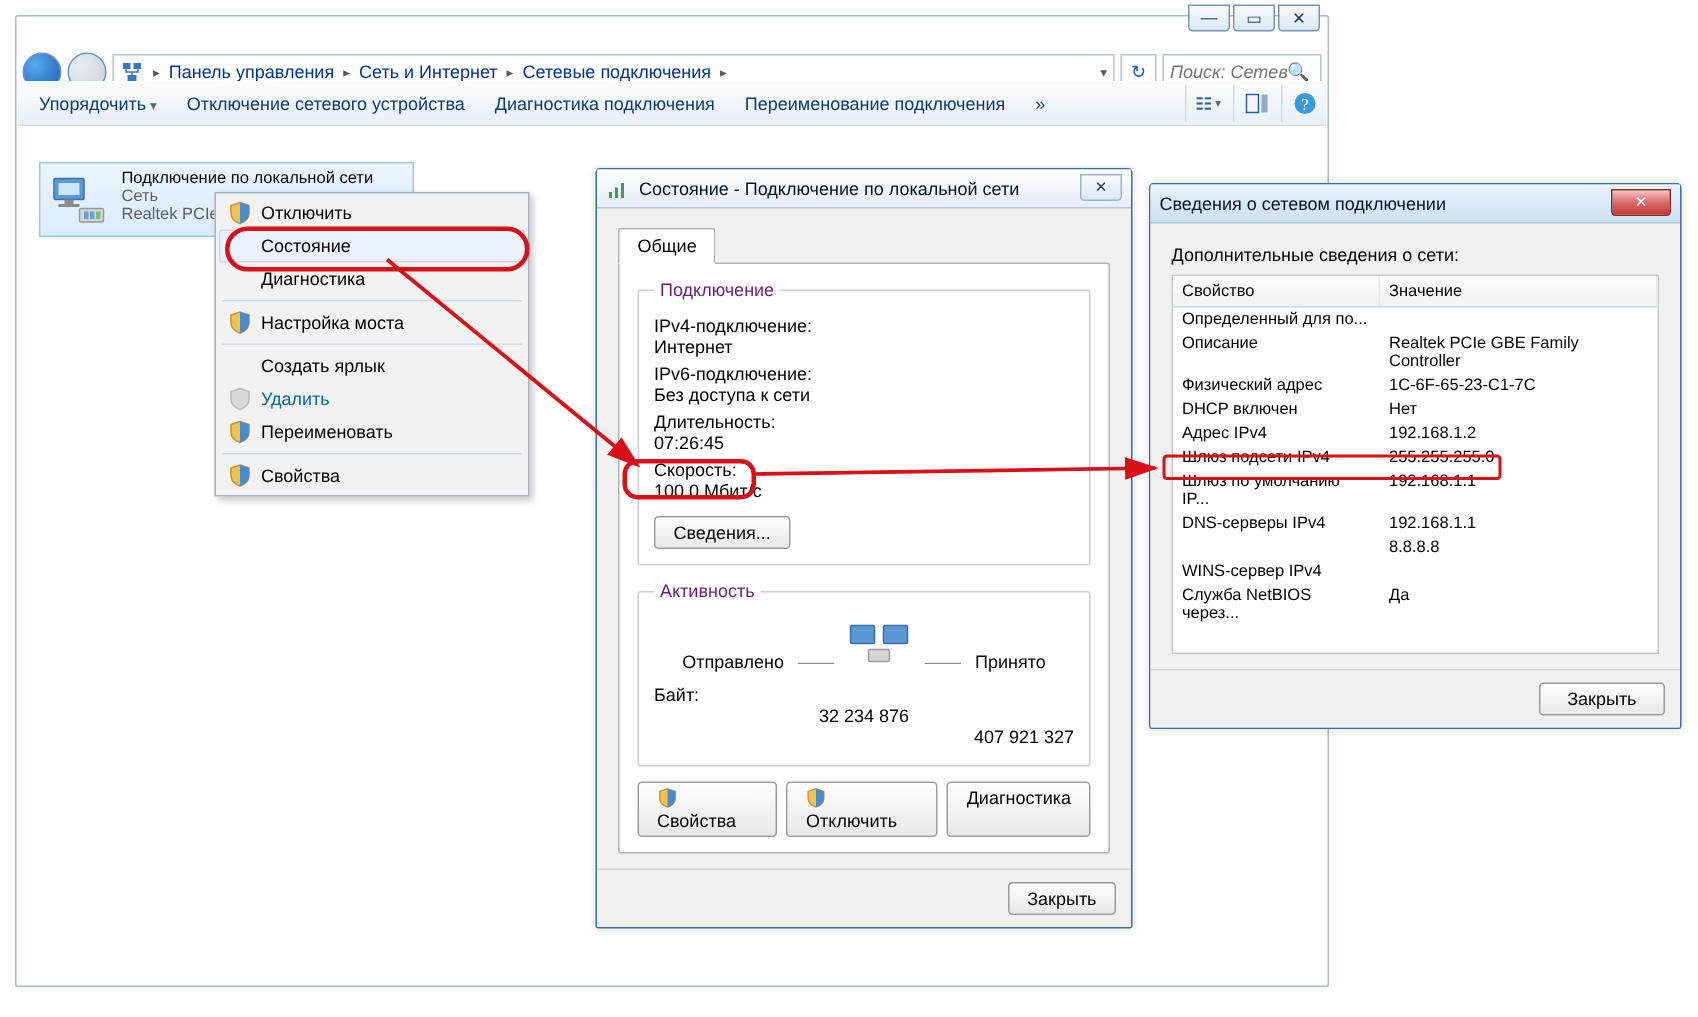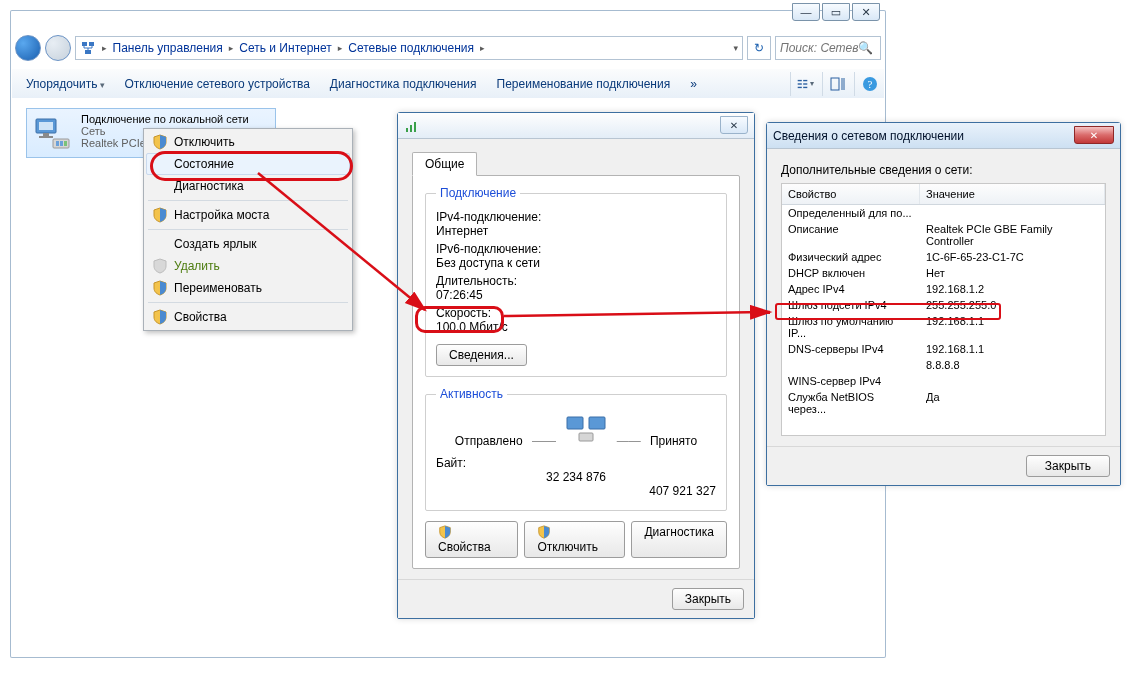--- a/index.html
+++ b/index.html
@@ -52,21 +52,21 @@
     display:flex; align-items:center; padding:0 4px;
     color:#003399;
     gap:6px;
   }
   .bc-arrow { color:#5b5b5b; font-size:9px; }
   .breadcrumb .icon-sm { width:16px; height:16px; }
   .refresh { width:24px; height:24px; border:1px solid #b3c3d3; display:flex;align-items:center;justify-content:center;color:#1a5faf; background:#fff;}
   .searchbox { width:106px; height:24px; border:1px solid #b3c3d3; display:flex;align-items:center;padding:0 4px; color:#888; background:#fff;}
   .searchbox input { border:none; outline:none; width:78px; font-style:italic; font-size:12px; color:#888;}
   .toolbar {
-    position:absolute; left:1px; right:1px; top:58px;
+    position:absolute; left:1px; right:1px; top:43px;
     height:30px;
     background: linear-gradient(#fbfcfd,#e8f0f8);
     border-bottom:1px solid #d0dbe6;
     display:flex; align-items:center; padding:0 6px; gap:4px;
   }
   .toolbar .tbitem {
     color:#0a3a7a; padding:3px 8px; cursor:default;
   }
   .toolbar .tbitem.dropdown::after { content:" ▾"; font-size:9px; color:#5a6a7a; }
   .toolbar .tbsp { flex:1; }
@@ -104,21 +104,21 @@
     padding:4px 6px 4px 28px;
     position:relative;
     font-size:12px;
   }
   .ctxmenu .row.highlight {
     border:1px solid #c9d9ed;
     background:#eaf3fd;
     border-radius:2px;
     padding:3px 5px 3px 27px;
   }
-  .ctxmenu .row.disabled { color:#4d7c0f; }
+  .ctxmenu .row.disabled { color:#0369a1; }
   .ctxmenu .ico { position:absolute; left:6px; width:16px; height:16px; }
   .ctxmenu .sep { border-top:1px solid #d3dae1; margin:3px 2px; }
 
   .highlight-oval {
     position:absolute; border:3px solid #d90e17; border-radius:18px;
     pointer-events:none;
   }
 
   .dialog {
     position:absolute;
@@ -150,21 +150,21 @@
     background:#fff;
     border-radius:0 2px 2px 2px;
     padding:10px 12px;
   }
   fieldset.grp {
     border:1px solid #cfcfcf;
     border-radius:2px;
     padding:8px 10px 10px 10px;
     margin-bottom:10px;
   }
-  fieldset.grp legend { color:#1d4ed8; padding:0 4px; }
+  fieldset.grp legend { color:#701a75; padding:0 4px; }
   .kvrow { display:flex; justify-content:space-between; padding:2px 0; color:#000;flex-direction:column;}
   .btn {
     display:inline-block;
     padding:3px 12px;
     background:linear-gradient(#fefefe,#e8e8e8);
     border:1px solid #9c9c9c;
     border-radius:3px;
     font-size:12px;
     cursor:default;
   }
@@ -341,20 +341,21 @@
 
 <div class="highlight-oval" style="left:150px; top:151px; width:203px; height:30px;"></div>
 
 <div class="dialog" style="left:397px; top:112px; width:358px;">
   <div class="tbar">
     <svg width="16" height="16" viewBox="0 0 16 16">
         <rect x="2" y="10" width="2" height="4" fill="#3aa04a"></rect>
         <rect x="6" y="7" width="2" height="7" fill="#3aa04a"></rect>
         <rect x="10" y="4" width="2" height="10" fill="#3aa04a"></rect>
       </svg>
+    <span class="title" style="margin-left:6px">Состояние - Подключение по локальной сети</span>
     <div class="title-close small-x">✕</div>
   </div>
   <div class="inner">
     <div class="tabset">
       <span class="tab">Общие</span>
       <div class="tabpanel">
         <fieldset class="grp">
           <legend>Подключение</legend>
           <div class="kvrow">
               <span>IPv4-подключение:</span>

